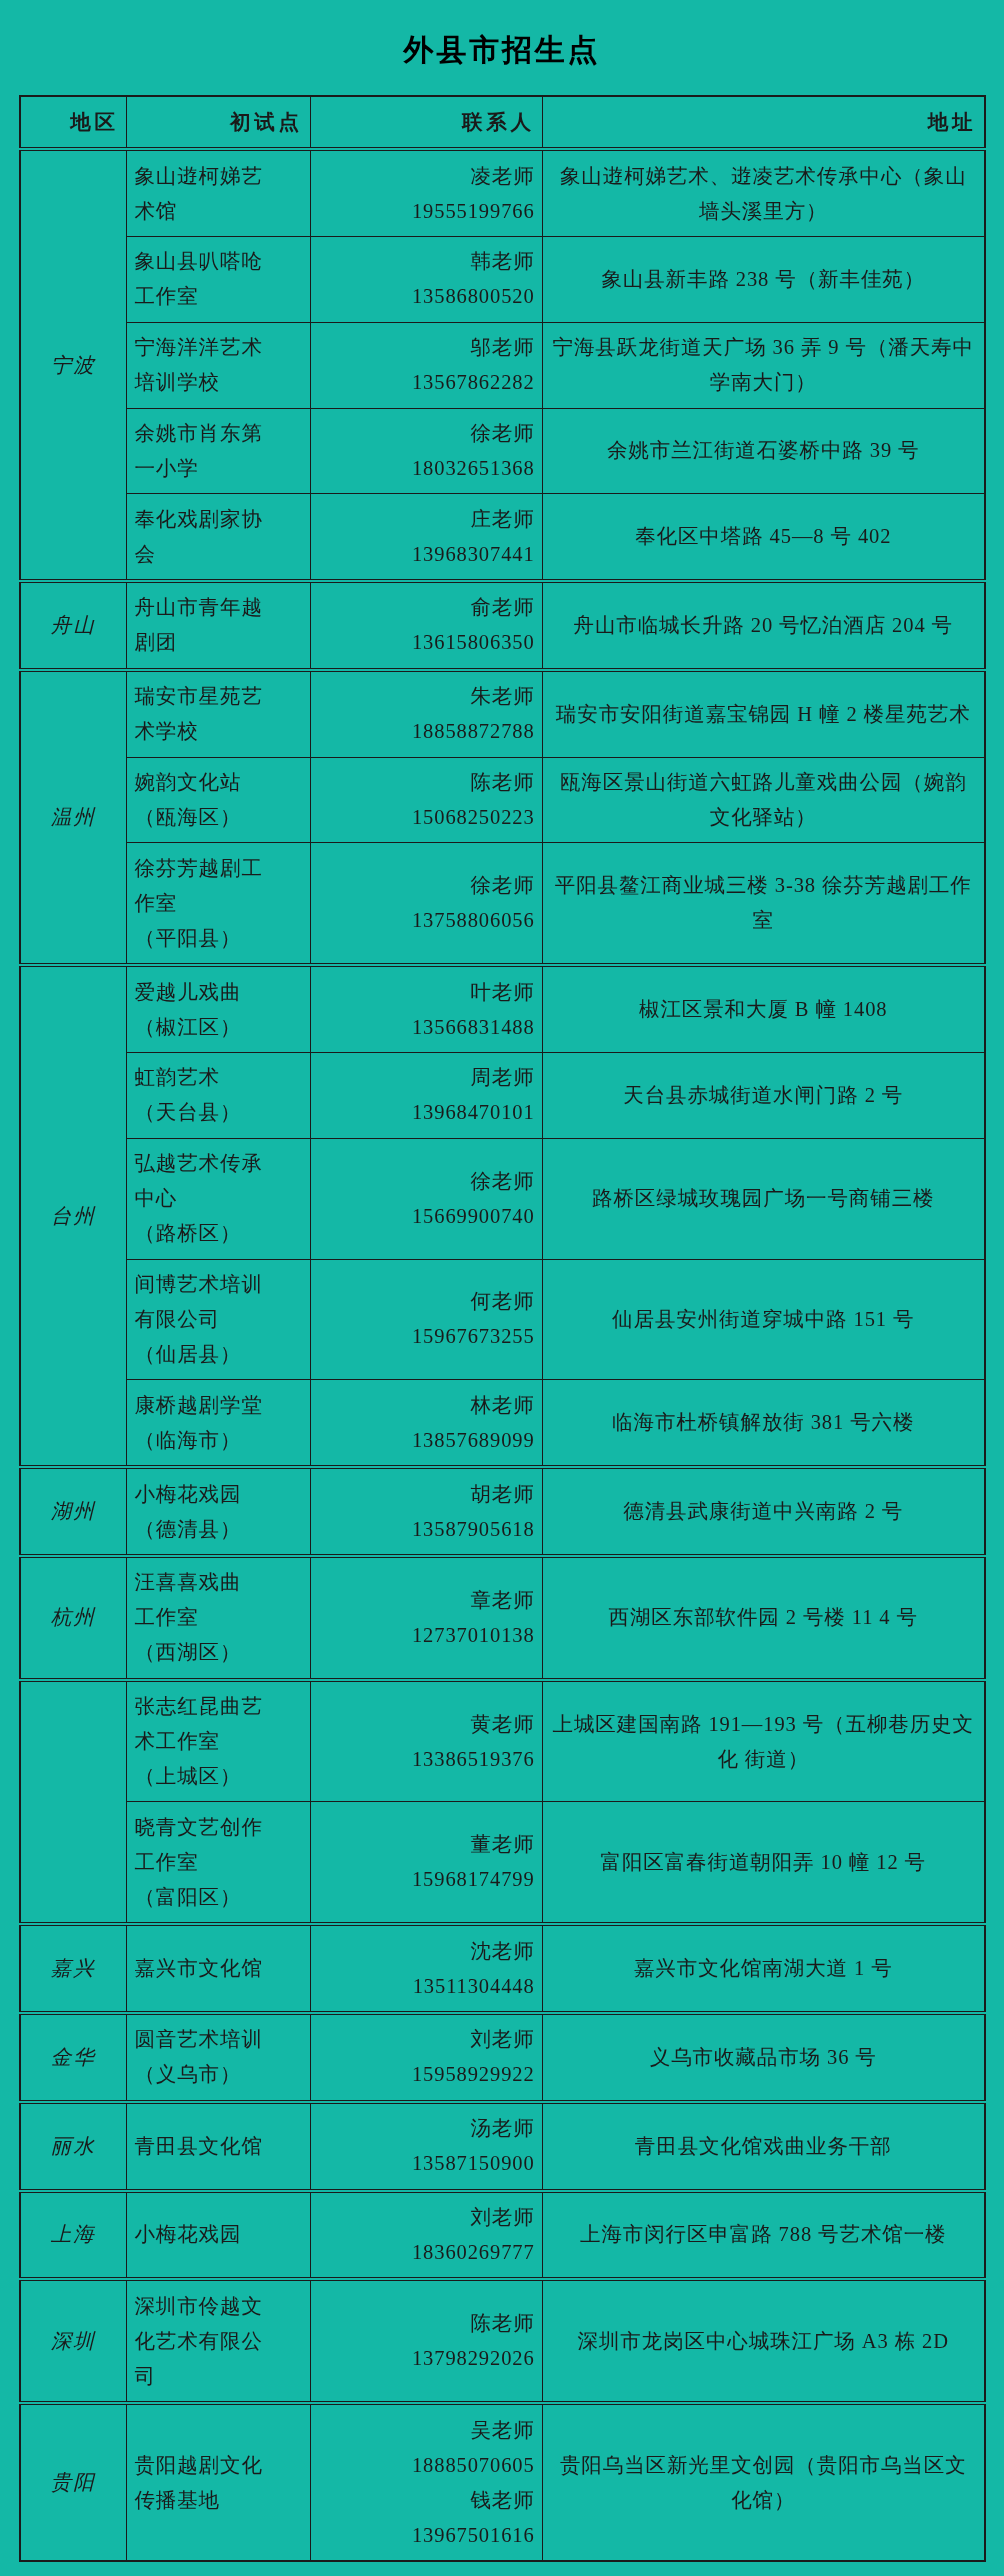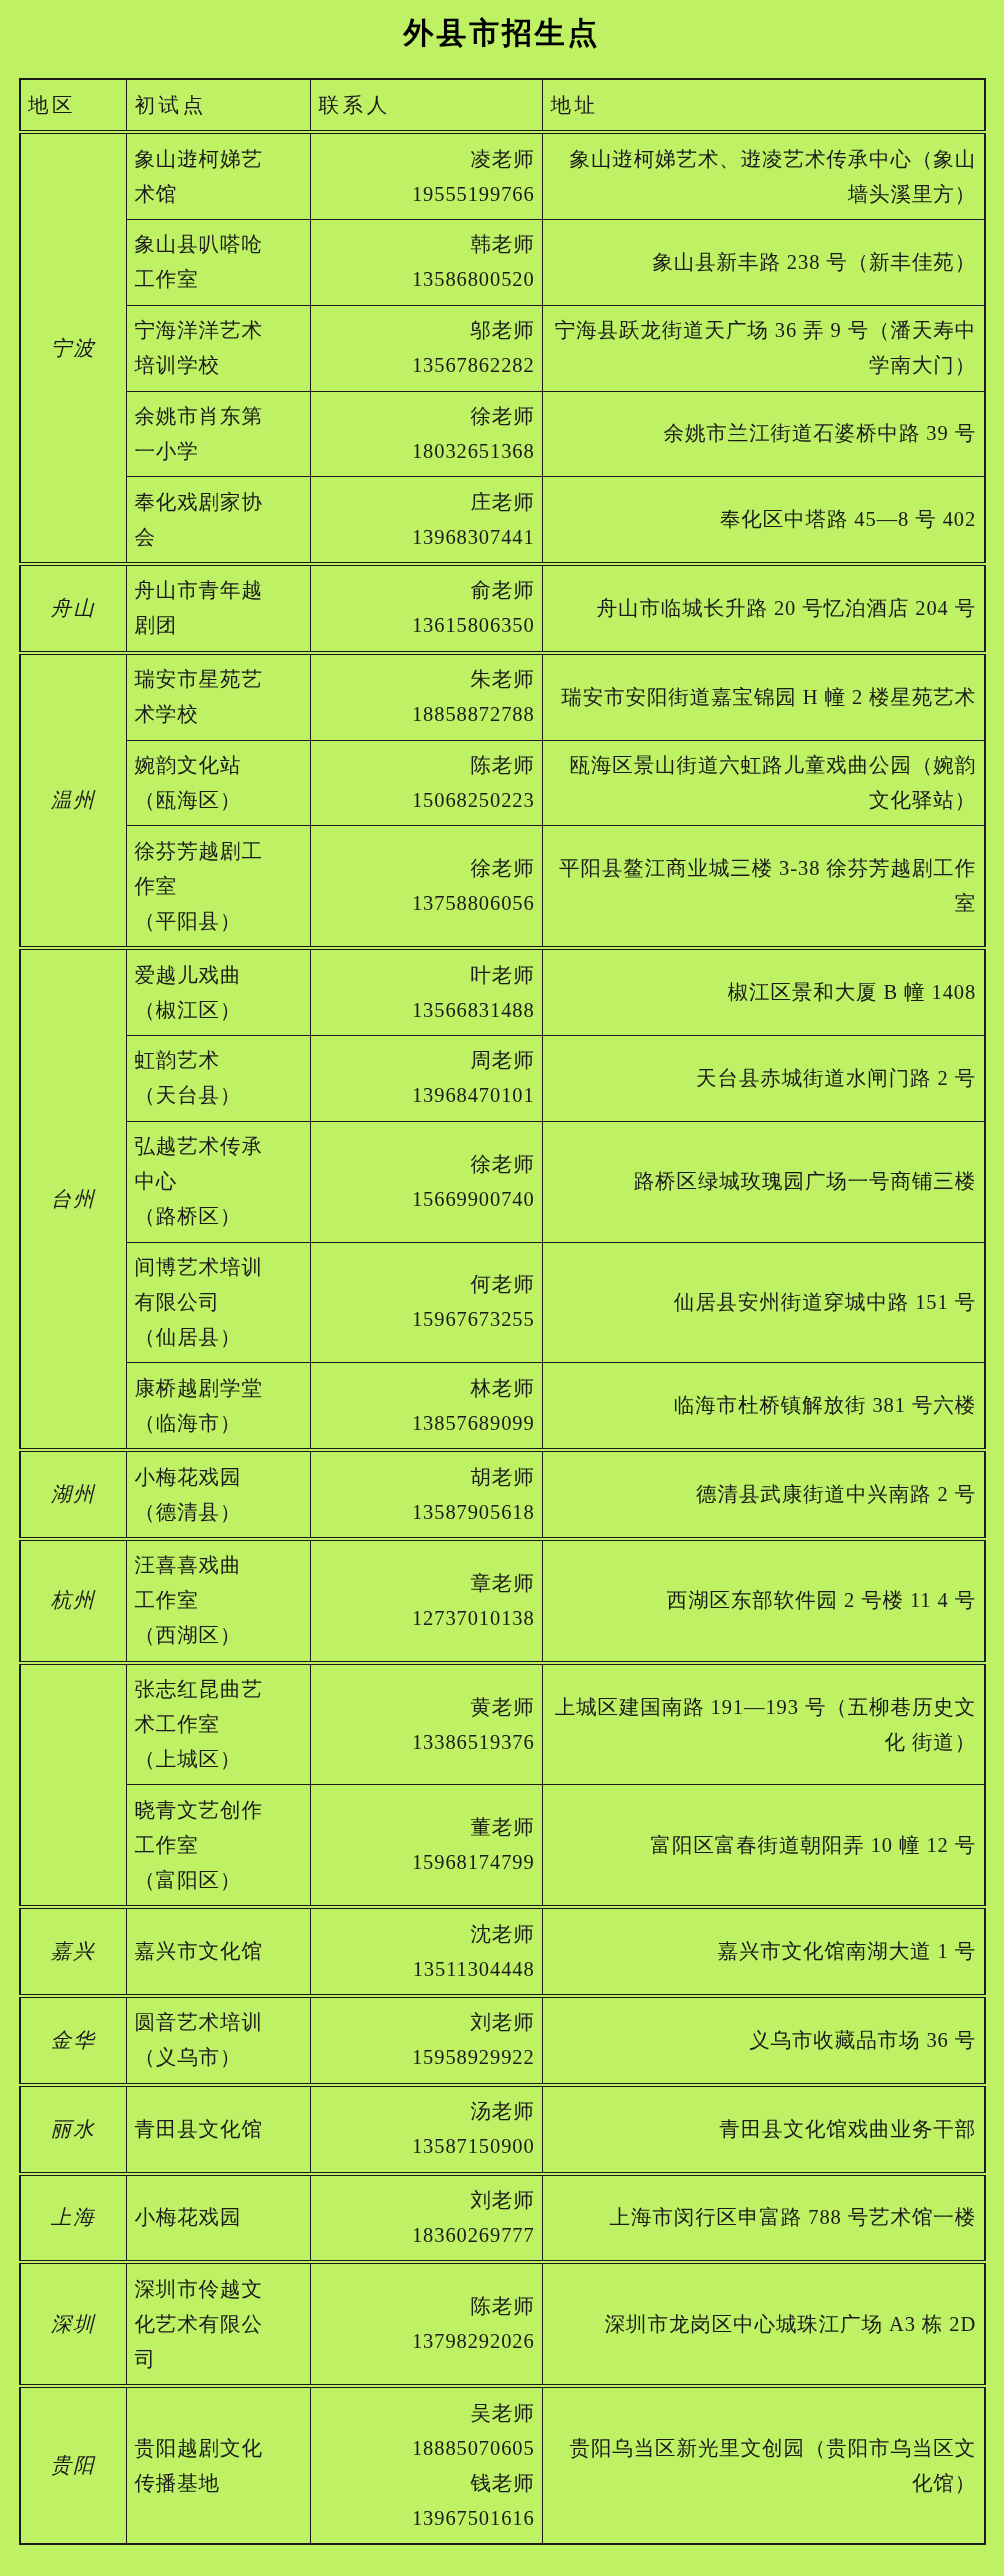--- a/index.html
+++ b/index.html
@@ -1,20 +1,20 @@
 <!DOCTYPE html>
 <html lang="zh" style="font-size:15px"><head>
 <meta charset="utf-8">
 <style>
   html,body{margin:0;padding:0;background:#ffffff;}
   .page{
     width:1004px;min-height:2576px;box-sizing:border-box;
-    background:#bef264;color:#1a1a1a;
+    background:#14b8a6;color:#1a1a1a;
     font-family:"Liberation Serif","DejaVu Serif",serif;
-    padding-top:6px;
+    padding-top:23px;
   }
   .title{
     text-align:center;font-size:30px;font-weight:bold;
     letter-spacing:2.8px;margin:7.4px 0 24px 0;color:#000;
   }
   table.recruit{
     border-collapse:collapse;table-layout:fixed;
     width:965px;margin:0 auto;
   }
   table.recruit col.c-region{width:107px;}
@@ -22,31 +22,31 @@
   table.recruit col.c-contact{width:232px;}
   table.recruit col.c-addr{width:442px;}
   table.recruit th, table.recruit td{
     border:1.9px solid #1a1a1a;
     font-size:20.5px;line-height:35px;
     padding:7.4px 7.4px;vertical-align:middle;
     word-break:break-all;
   }
   table.recruit{border:2.8px solid #1a1a1a;}
   thead th{
-    font-weight:normal;text-align:left;font-size:21.4px;
+    font-weight:bold;text-align:right;font-size:21.4px;
     letter-spacing:3.7px;padding:9.3px 3.7px;
     border-bottom:2.8px solid #1a1a1a;
     margin-top:37px;
   }
   td.region{
     text-align:center;letter-spacing:1.9px;font-size:21.4px;font-style:italic;
   }
   td.site{text-align:left;letter-spacing:0.9px;}
   td.contact{text-align:right;letter-spacing:0.9px;}
-  td.addr{text-align:right;padding-left:15px;padding-right:11px;letter-spacing:0.9px;}
+  td.addr{text-align:center;padding-left:15px;padding-right:11px;letter-spacing:0.9px;}
   tr.group-start td{border-top:4.6px double #1a1a1a;}
   td .line{min-height:35px;}
 </style>
 </head>
 <body>
 
 <div class="page">
   <div class="title">外县市招生点</div>
 
   <table class="recruit">

